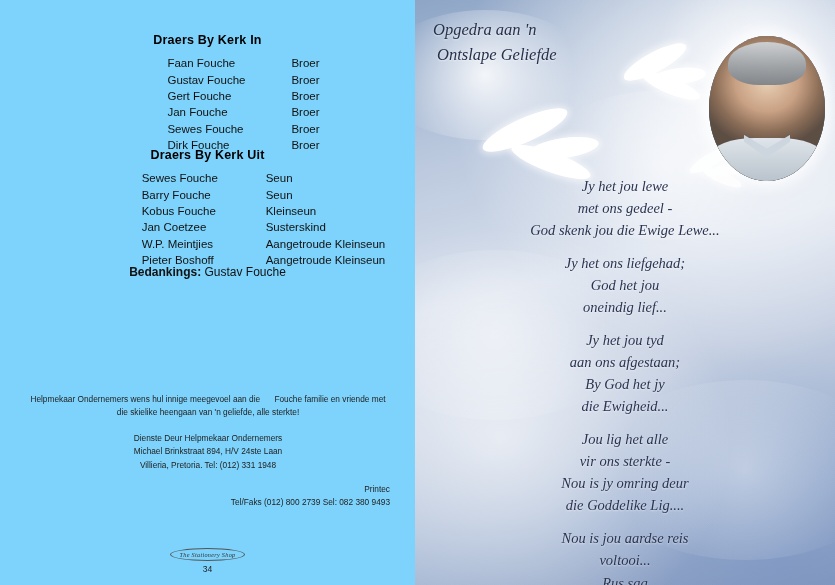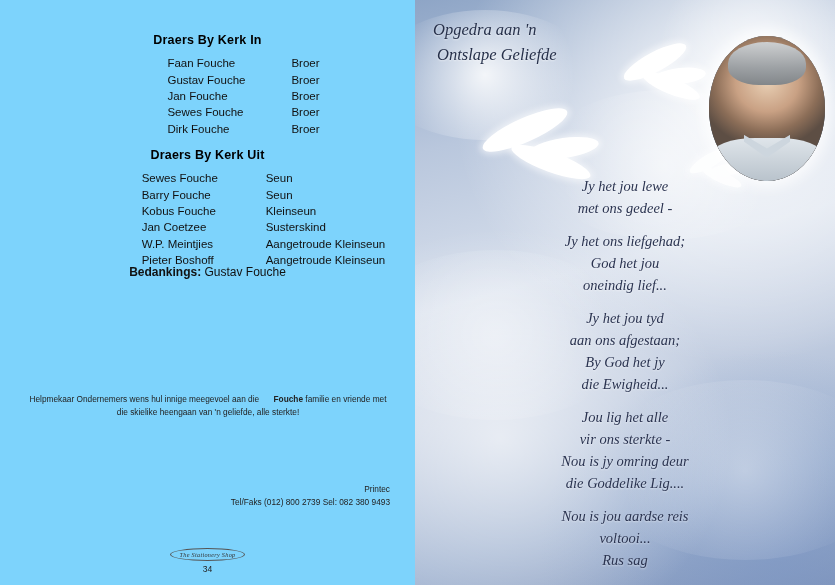--- a/index.html
+++ b/index.html
@@ -86,21 +86,21 @@
   #condolence {
     position: absolute;
     left: 26px;
     top: 393px;
     width: 364px;
     text-align: center;
     font-size: 8.3px;
     line-height: 1.55;
     color: #222222;
   }
-  #condolence b { font-weight: bold; padding-left: 12px; }
+  #condolence b { font-weight: normal; padding-left: 12px; }
 
   #undertaker {
     position: absolute;
     left: 26px;
     top: 432px;
     width: 364px;
     text-align: center;
     font-size: 8.3px;
     line-height: 1.6;
     color: #222222;
@@ -267,20 +267,24 @@
           <tbody>
             <tr>
               <td class="name">Faan Fouche</td>
               <td class="rel">Broer</td>
             </tr>
             <tr>
               <td class="name">Gustav Fouche</td>
               <td class="rel">Broer</td>
             </tr>
             <tr>
+              <td class="name">Gert Fouche</td>
+              <td class="rel">Broer</td>
+            </tr>
+            <tr>
               <td class="name">Jan Fouche</td>
               <td class="rel">Broer</td>
             </tr>
             <tr>
               <td class="name">Sewes Fouche</td>
               <td class="rel">Broer</td>
             </tr>
             <tr>
               <td class="name">Dirk Fouche</td>
               <td class="rel">Broer</td>
@@ -326,20 +330,25 @@
             </tr>
           </tbody>
         </table>
       </div>
     </div>
 
     <div id="condolence">
       <span>Helpmekaar Ondernemers wens hul innige meegevoel aan die </span><b>Fouche</b><span> familie en vriende met die skielike heengaan van 'n geliefde, alle sterkte!</span>
     </div>
 
+    <div id="undertaker">
+      <div>Dienste Deur Helpmekaar Ondernemers</div>
+      <div>Michael Brinkstraat 894, H/V 24ste Laan</div>
+      <div>Villieria, Pretoria.  Tel: (012) 331 1948</div>
+    </div>
 
     <div id="printer">
       <div>Printec</div>
       <div>Tel/Faks (012) 800 2739 Sel: 082 380 9493</div>
     </div>
 
     <div id="logo-block">
       <span id="logo-oval">The Stationery Shop</span>
       <div id="page-number">34</div>
     </div>
@@ -379,20 +388,21 @@
 
     <div id="dedication">
       <span class="ded-line">Opgedra aan  'n</span>
       <span class="ded-line">Ontslape Geliefde</span>
     </div>
 
     <div id="poem">
       <div class="stanza">
         <span class="pline">Jy het jou lewe</span>
         <span class="pline">met ons gedeel -</span>
+        <span class="pline">God skenk jou die Ewige Lewe...</span>
       </div>
       <div class="stanza">
         <span class="pline">Jy het ons liefgehad;</span>
         <span class="pline">God het jou</span>
         <span class="pline">oneindig lief...</span>
       </div>
       <div class="stanza">
         <span class="pline">Jy het jou tyd</span>
         <span class="pline">aan ons afgestaan;</span>
         <span class="pline">By God het jy</span>

